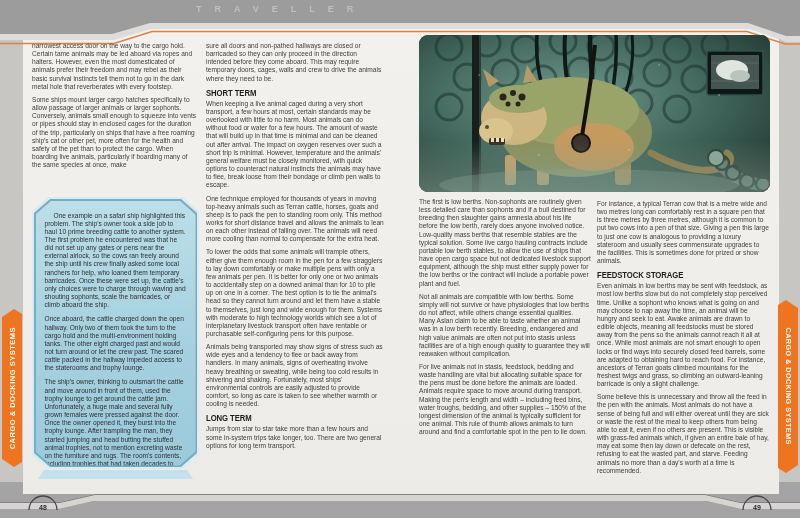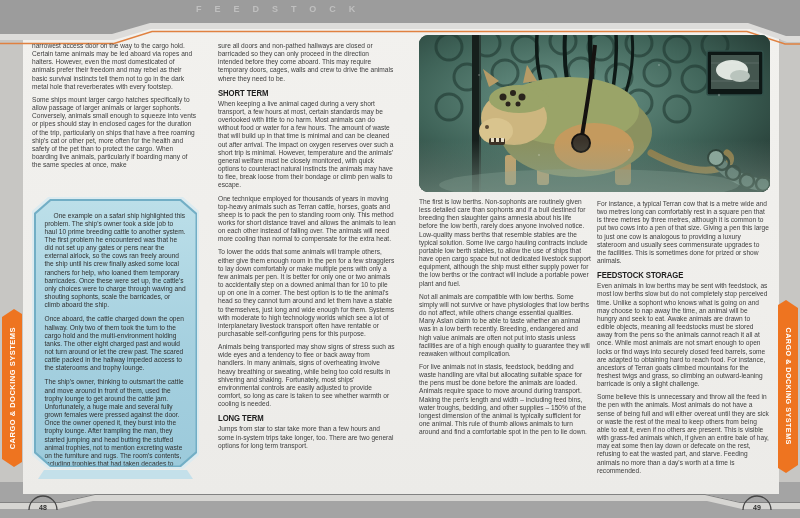--- a/index.html
+++ b/index.html
@@ -33,21 +33,21 @@
          letter-spacing:.5px;white-space:nowrap;transform:scaleY(.96)}
   .tab-left .vtext{transform:rotate(180deg)}
 
   
   .col{position:absolute;overflow:hidden;color:#3e3e3e}
   .bp{font-size:6.6px;line-height:8.15px;margin:0 0 5px;color:#3e3e3e}
   .hd{font-size:8.6px;line-height:10px;font-weight:bold;color:#1d1d1d;margin:4px 0 2px;
       letter-spacing:-.1px;transform:scaleX(.9);transform-origin:left center;white-space:nowrap}
 
   .col-l1{left:32px;top:42px;width:166px;height:150px}
-  .col-l2{left:218px;top:42px;width:178px;height:450px}
+  .col-l2{left:206px;top:42px;width:178px;height:450px}
   .col-r1{left:419px;top:198px;width:172px;height:294px}
   .col-r2{left:597px;top:200px;width:172px;height:294px}
 
   
   .co-oct{clip-path:polygon(16px 0,calc(100% - 16px) 0,100% 14px,100% calc(100% - 14px),
           calc(100% - 16px) 100%,16px 100%,0 calc(100% - 14px),0 14px)}
   .callout{position:absolute;left:32px;top:197px;width:167px;height:272px;background:#dcebf0;padding:0}
   .co-border{position:absolute;left:2px;top:2px;right:2px;bottom:2px;background:#72aec5}
   .co-fill{position:absolute;left:1.5px;top:1.5px;right:1.5px;bottom:1.5px;
            background:linear-gradient(180deg,#bcdfe9 0%,#a5d0df 55%,#9ccadb 100%);
@@ -72,21 +72,21 @@
 <div class="edge-strip edge-r"></div>
 
 <div class="panel"></div>
 
 <svg class="frame-svg frame-top" viewBox="0 0 800 48" preserveAspectRatio="none">
   <path d="M0,0 L800,0 L800,42 L787,42 L750,29 L151,29 L114,40 L0,40 Z" fill="#dddcda"></path>
   <path d="M0,0 L800,0 L800,36 L786,36 L748,23 L150,23 L112,34 L0,34 Z" fill="#9c9c9c"></path>
   <path d="M0,43.5 L114,43.5 L152,31.5 L747,31.5 L785,44 L800,44" fill="none" stroke="#e08140" stroke-width="1.4"></path>
 </svg>
 
-<div class="brand">FEEDSTOCK</div>
+<div class="brand">TRAVELLER</div>
 
 <svg class="frame-svg frame-bottom" viewBox="0 0 800 46" preserveAspectRatio="none">
   <path d="M0,30 L60,30 L95,22 L705,22 L740,30 L800,30 L800,46 L0,46 Z" fill="#d6d5d2"></path>
   <path d="M0,37 L58,37 L93,29 L707,29 L742,37 L800,37 L800,46 L0,46 Z" fill="#a4a4a4"></path>
   <path d="M0,30.5 L60,30.5 L95,22.5 L705,22.5 L740,30.5 L800,30.5" fill="none" stroke="#828282" stroke-width="1"></path>
   <path d="M29,38 A14,14 0 0 1 57,38" fill="none" stroke="#454545" stroke-width="1.3"></path>
   <path d="M743,38 A14,14 0 0 1 771,38" fill="none" stroke="#454545" stroke-width="1.3"></path>
   <text class="pgnum" x="43" y="38" text-anchor="middle">48</text>
   <text class="pgnum" x="757" y="38" text-anchor="middle">49</text>
 </svg>

